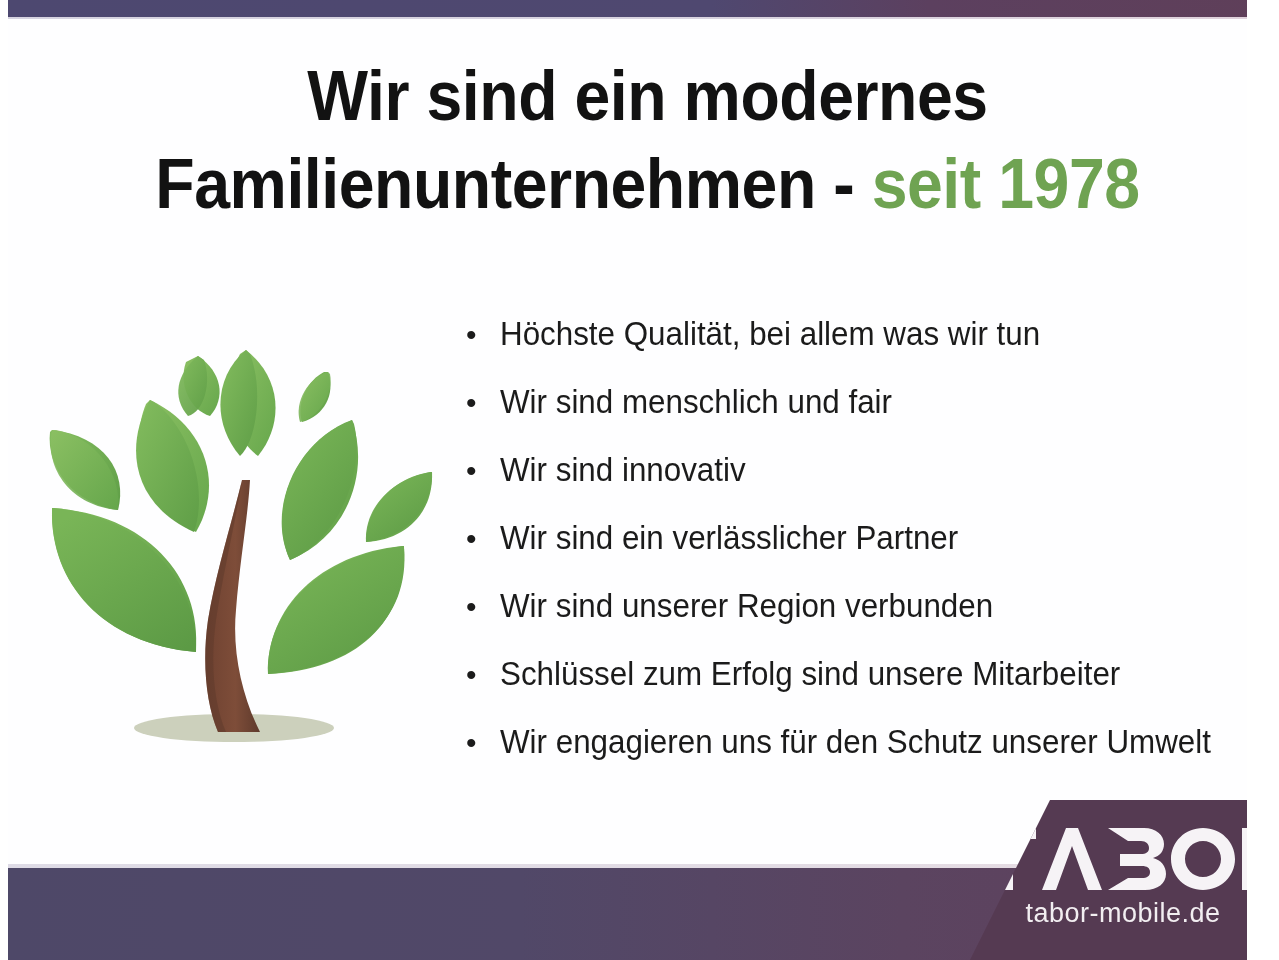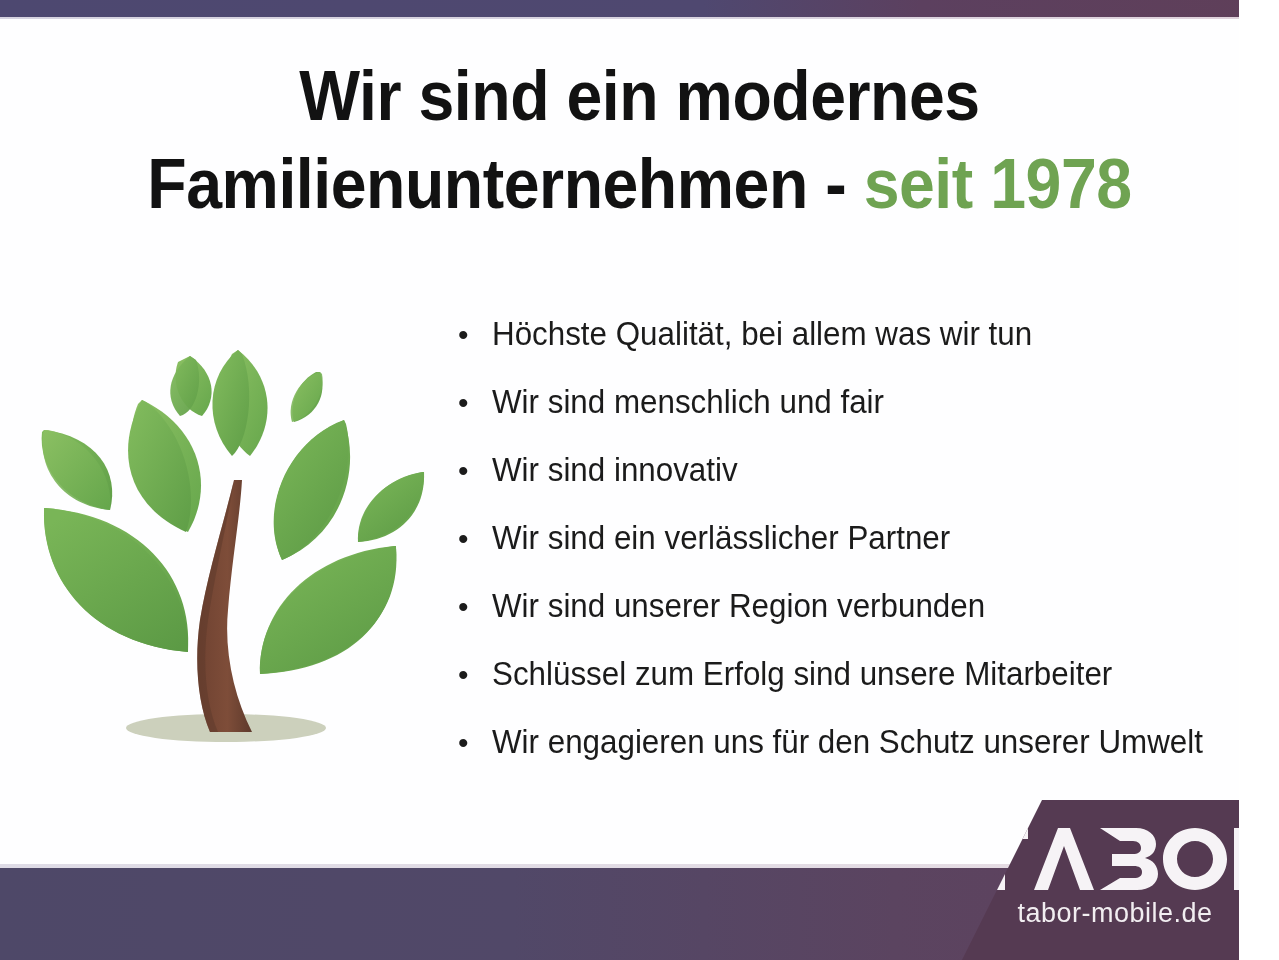--- a/index.html
+++ b/index.html
@@ -9,20 +9,21 @@
   }
   body {
     font-family: "Liberation Sans", sans-serif;
   }
   .slide {
     position: relative;
     width: 1239px;
     height: 960px;
     background: #fefeff;
     overflow: hidden;
+    margin-left: 8px;
   }
 
   
   .top-bar {
     position: absolute;
     left: 0;
     top: 0;
     width: 1279px;
     height: 17px;
     background: linear-gradient(90deg, #4d4870 0%, #4f4870 55%, #5c405f 72%, #5f3f59 100%);

